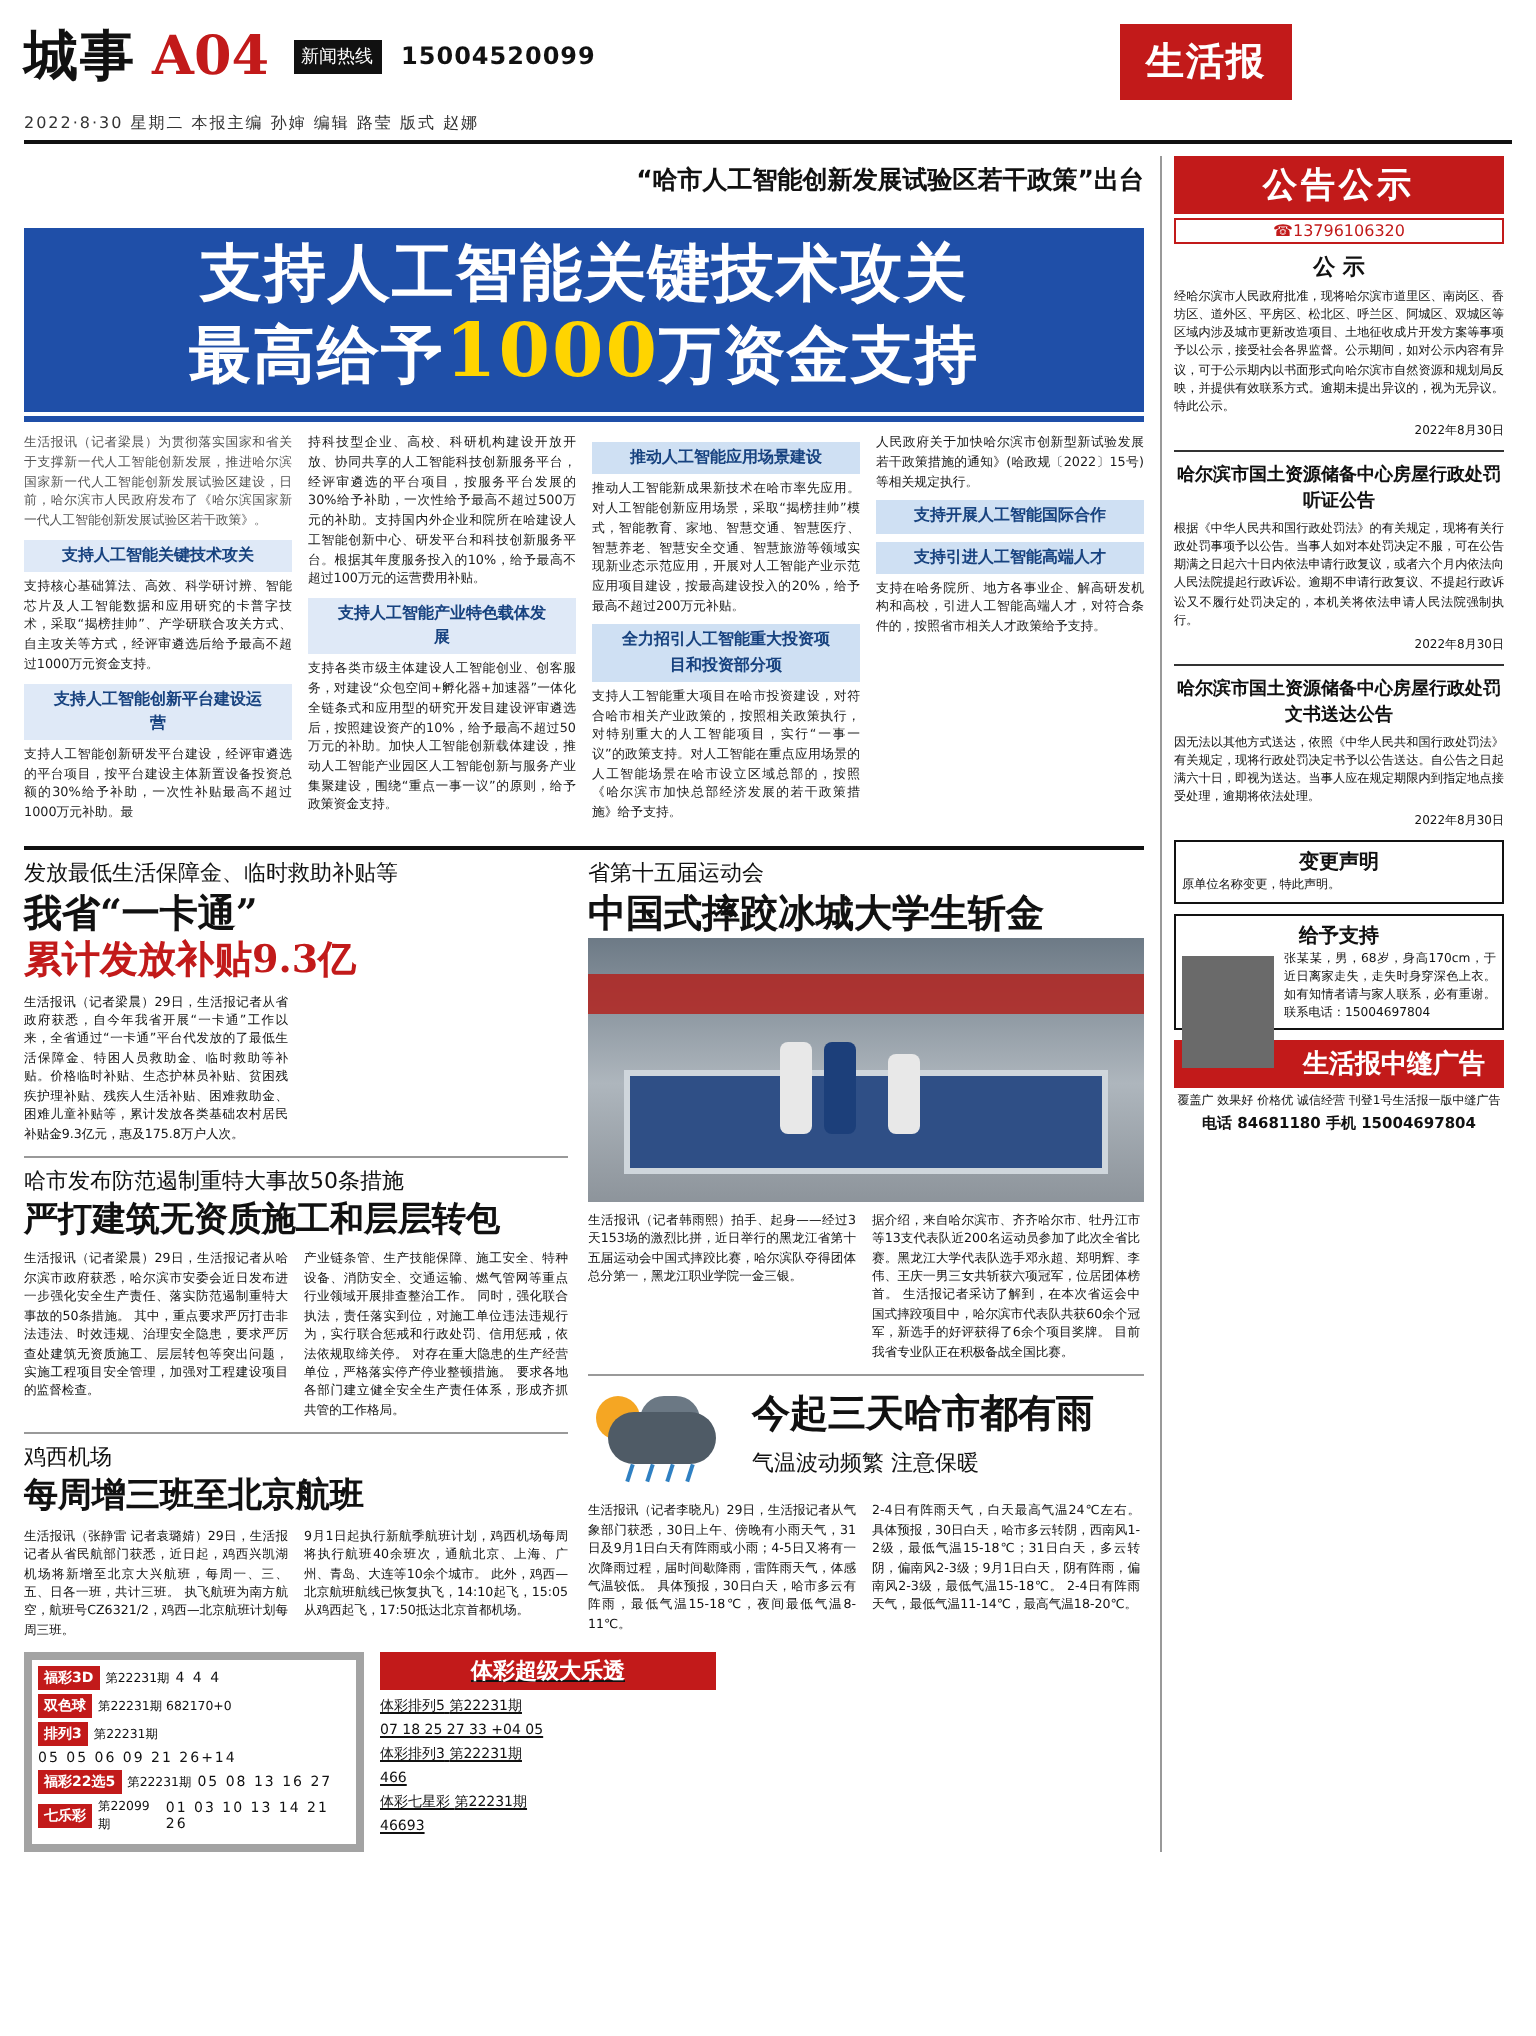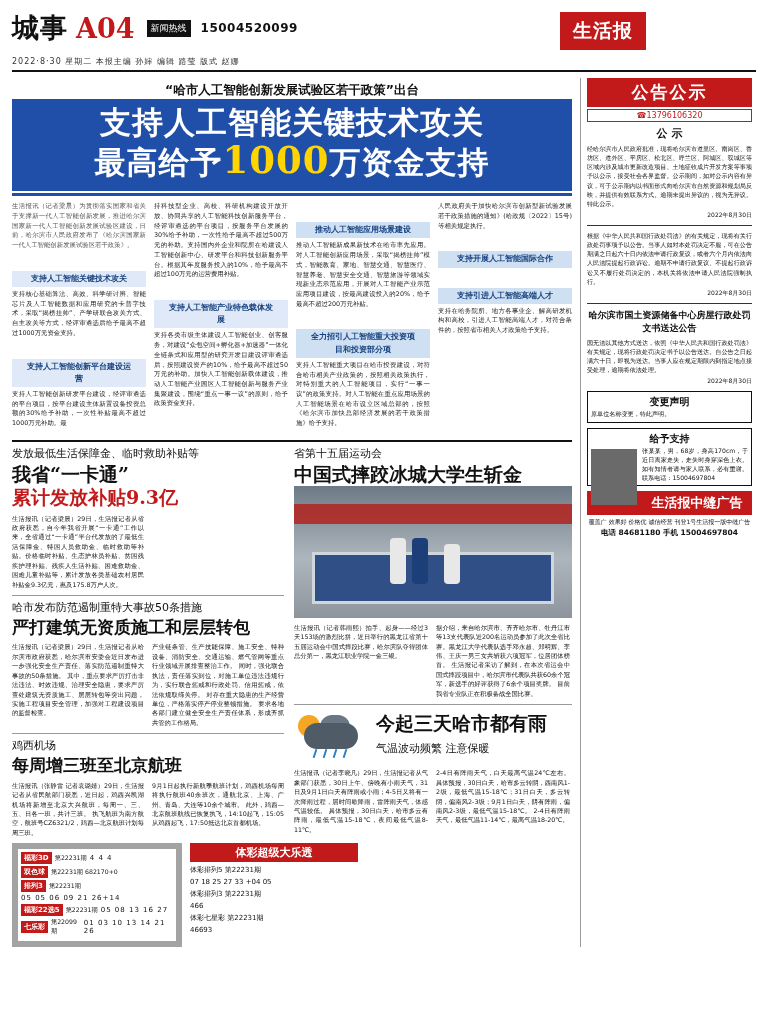--- a/index.html
+++ b/index.html
@@ -26,35 +26,35 @@
       background:#c21a1a; color:#fff; font-family:"DejaVu Serif",serif; font-weight:bold;
       font-size:19px; display:flex; align-items:center; justify-content:center; letter-spacing:1px; }
 
   
   .body-wrap { display:flex; gap:8px; margin-top:6px; }
   .main-col { width:560px; }
   .right-col { width:172px; border-left:1px solid #999; padding-left:6px; }
 
   
   .lead { position:relative; }
-  .lead-kicker { text-align:center; font-size:12.5px; font-weight:bold; color:#111; padding:4px 0 0; }
+  .lead-kicker { text-align:right; font-size:12.5px; font-weight:bold; color:#111; padding:4px 0 15px; }
   .lead-head { background:#1f4fa8; color:#fff; text-align:center;
       font-family:"DejaVu Serif",serif; font-weight:bold;
       padding:6px 0 10px; line-height:1.12; }
   .lead-h1 { font-size:31px; letter-spacing:1px; }
   .lead-h2 { font-size:31px; letter-spacing:1px; }
   .lead-h2 .num { color:#ffd400; font-size:37px;margin-top:28px; }
   .lead-rule { height:3px; background:#1f4fa8; margin-top:2px; }
 
   
   .cols4 { display:flex; gap:8px; margin-top:6px; }
   .tcol { width:134px; font-size:6.4px; line-height:1.52; text-align:justify; color:#1a1a1a; }
   .dateline { color:#555; }
   .subhead { background:#dfe9f7; color:#17427f; font-weight:bold; font-size:8px;
-      text-align:center; padding:2px 12px; margin:20px 0 3px; }
+      text-align:center; padding:2px 12px; margin:4px 0 3px; }
   .subhead.blue2 { background:#cfe0f3; }
   .para { margin:0 0 3px; }
 
   
   .hr-thick { height:2px; background:#111; margin:8px 0 4px; }
   .hr-thin { height:1px; background:#999; margin:6px 0 4px; }
 
   
   .mid { display:flex; gap:10px; margin-top:4px; }
   .mid-l { width:272px; }
@@ -80,26 +80,26 @@
   .wsun { position:absolute; left:4px; top:4px; width:22px; height:22px; background:#f5a623; border-radius:50%; }
   .wcloud { position:absolute; left:10px; top:12px; width:54px; height:26px; background:#4f5b66; border-radius:13px; }
   .wcloud2 { position:absolute; left:26px; top:4px; width:30px; height:24px; background:#6b7884; border-radius:12px; }
   .wrain { position:absolute; left:18px; top:38px; width:40px; height:12px; }
   .wrain i { position:absolute; width:2px; height:9px; background:#2f80c2; transform:rotate(18deg); }
   .w-h { font-family:"DejaVu Serif",serif; font-weight:bold; font-size:19px; }
   .w-sub { font-size:11px; margin-top:4px; }
 
   
   .bottom { display:flex; gap:8px; margin-top:6px; }
-  .lot-box { width:170px; border:6px solid #a3a3a3; padding:3px; }
+  .lot-box { width:170px; border:4px solid #a3a3a3; padding:3px; }
   .lot-row { display:flex; align-items:center; gap:3px; margin-bottom:2px; }
   .lot-tag { background:#c21a1a; color:#fff; font-size:7px; padding:1px 3px; font-weight:bold; white-space:nowrap;}
   .lot-txt { font-size:6.2px; }
   .lot-nums { font-size:7px; letter-spacing:1px; }
-  .sport-box { width:168px; }
+  .sport-box { width:168px;text-decoration:underline; }
   .sport-h { background:#c21a1a; color:#fff; font-weight:bold; font-size:11px; text-align:center; padding:2px 0; }
   .sport-line { font-size:7px; margin-top:3px; }
 
   
   .r-banner { background:#c21a1a; color:#fff; font-family:"DejaVu Serif",serif; font-weight:bold;
       font-size:17px; text-align:center; padding:3px 0; letter-spacing:2px; }
   .r-phone { font-size:8px; text-align:center; border:1px solid #c21a1a; color:#c21a1a; margin-top:2px; padding:1px 0; }
   .r-title { text-align:center; font-weight:bold; font-size:11px; margin:4px 0 3px; font-family:"DejaVu Serif",serif;}
   .r-body { font-size:6.1px; line-height:1.5; text-align:justify; }
   .r-sign { text-align:right; font-size:6px; margin-top:3px; }
@@ -313,20 +313,21 @@
 
     <div class="right-col">
       <div class="r-banner">公告公示</div>
       <div class="r-phone">☎13796106320</div>
 
       <div class="r-title">公 示</div>
       <div class="r-body">经哈尔滨市人民政府批准，现将哈尔滨市道里区、南岗区、香坊区、道外区、平房区、松北区、呼兰区、阿城区、双城区等区域内涉及城市更新改造项目、土地征收成片开发方案等事项予以公示，接受社会各界监督。公示期间，如对公示内容有异议，可于公示期内以书面形式向哈尔滨市自然资源和规划局反映，并提供有效联系方式。逾期未提出异议的，视为无异议。特此公示。</div>
       <div class="r-sign">2022年8月30日</div>
 
       <div class="r-sep"></div>
+      <div class="r-hd2">哈尔滨市国土资源储备中心房屋行政处罚听证公告</div>
       <div class="r-note">根据《中华人民共和国行政处罚法》的有关规定，现将有关行政处罚事项予以公告。当事人如对本处罚决定不服，可在公告期满之日起六十日内依法申请行政复议，或者六个月内依法向人民法院提起行政诉讼。逾期不申请行政复议、不提起行政诉讼又不履行处罚决定的，本机关将依法申请人民法院强制执行。</div>
       <div class="r-sign">2022年8月30日</div>
 
       <div class="r-sep"></div>
       <div class="r-hd2">哈尔滨市国土资源储备中心房屋行政处罚文书送达公告</div>
       <div class="r-note">因无法以其他方式送达，依照《中华人民共和国行政处罚法》有关规定，现将行政处罚决定书予以公告送达。自公告之日起满六十日，即视为送达。当事人应在规定期限内到指定地点接受处理，逾期将依法处理。</div>
       <div class="r-sign">2022年8月30日</div>
 
       <div class="r-ad">
         <div class="r-ad-h">变更声明</div>

